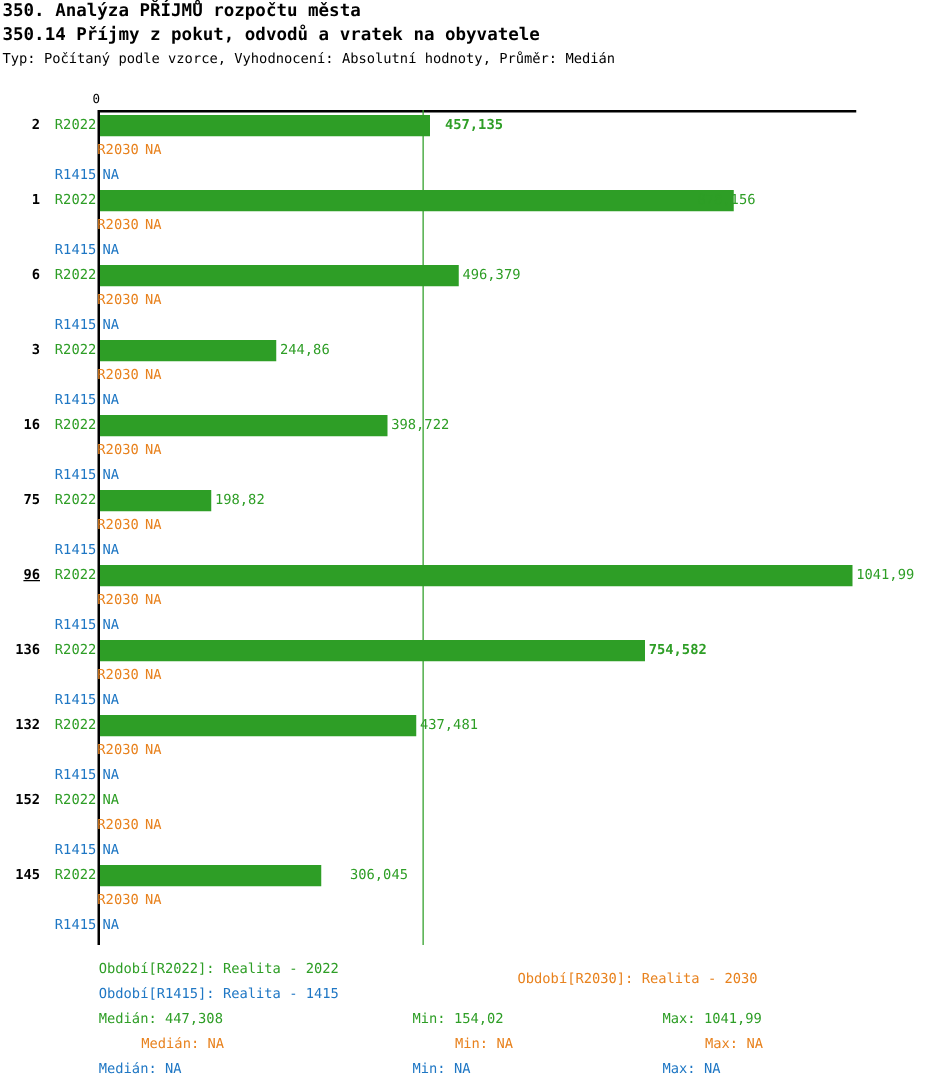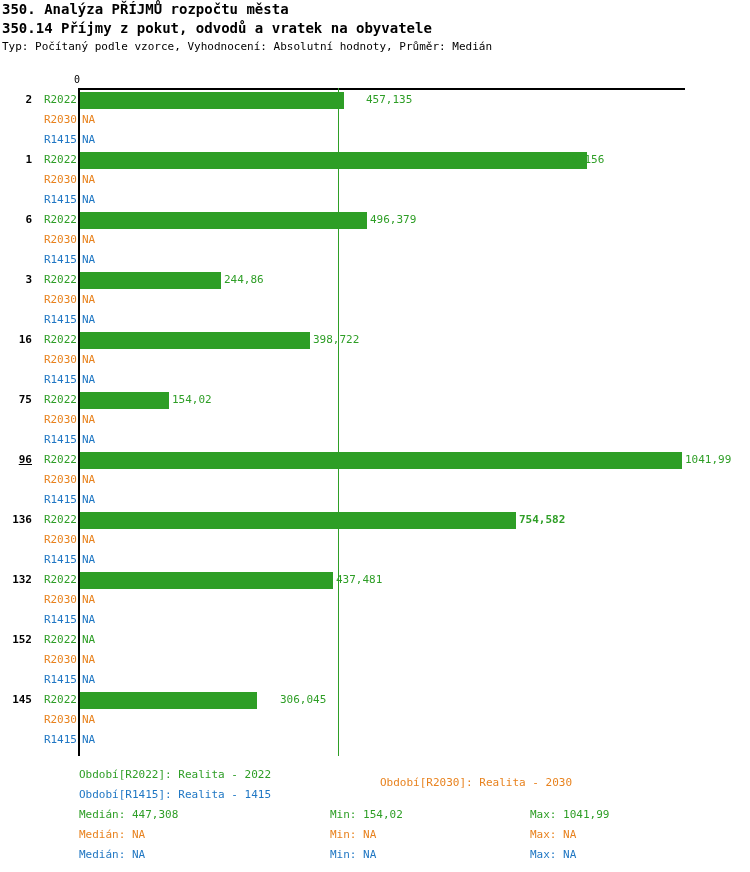--- a/index.html
+++ b/index.html
@@ -93,21 +93,21 @@
     white-space: nowrap;
   }
   .na-text {
     position: absolute;
     left: 82px; top: 3px;
     font-size: 11px;
     white-space: nowrap;
   }
 
   .c-r2022 { color: #2e9e26; }
-  .c-r2030 { color: #e8821e; }
+  .c-r2030 { color: #e8821e; padding-left: 34px; }
   .c-r1415 { color: #1f77c4; }
   .bg-r2022 { background: #2e9e26; }
 
   
   #footer { position: absolute; left: 0; top: 760px; width: 750px; height: 112px; }
   .legend-line { position: absolute; font-size: 11px; white-space: nowrap; }
   .col-1 { left: 79px; }
   .col-2 { left: 380px; }
   .stat-col-1 { left: 79px; }
   .stat-col-2 { left: 330px; }
@@ -126,21 +126,21 @@
   <div id="axis-zero-label">0</div>
   <div id="axis-top"></div>
   <div id="axis-vertical"></div>
   <div id="median-line" style="left: 338px;"></div>
   <div id="groups-container">
       <div class="group" style="top: 90px;">
         <div class="group-number" style="top: 3px;">2</div>
         <div class="row" style="top: 0px;">
           <div class="row-label c-r2022" style="top: 3px;">R2022</div>
           <div class="bar bg-r2022" style="width: 264px;"></div>
-          <div class="bar-value c-r2022" style="left: 366px;">457,135</div>
+          <div class="bar-value c-r2022" style="left: 356px; font-weight: bold;">457,135</div>
         </div>
         <div class="row" style="top: 20px;">
           <div class="row-label c-r2030" style="top: 3px;">R2030</div>
           <div class="na-text c-r2030">NA</div>
         </div>
         <div class="row" style="top: 40px;">
           <div class="row-label c-r1415" style="top: 3px;">R1415</div>
           <div class="na-text c-r1415">NA</div>
         </div>
       </div>
@@ -206,21 +206,21 @@
         <div class="row" style="top: 40px;">
           <div class="row-label c-r1415" style="top: 3px;">R1415</div>
           <div class="na-text c-r1415">NA</div>
         </div>
       </div>
       <div class="group" style="top: 390px;">
         <div class="group-number" style="top: 3px;">75</div>
         <div class="row" style="top: 0px;">
           <div class="row-label c-r2022" style="top: 3px;">R2022</div>
           <div class="bar bg-r2022" style="width: 89px;"></div>
-          <div class="bar-value c-r2022" style="left: 172px;">154,02</div>
+          <div class="bar-value c-r2022" style="left: 172px;">198,82</div>
         </div>
         <div class="row" style="top: 20px;">
           <div class="row-label c-r2030" style="top: 3px;">R2030</div>
           <div class="na-text c-r2030">NA</div>
         </div>
         <div class="row" style="top: 40px;">
           <div class="row-label c-r1415" style="top: 3px;">R1415</div>
           <div class="na-text c-r1415">NA</div>
         </div>
       </div>

